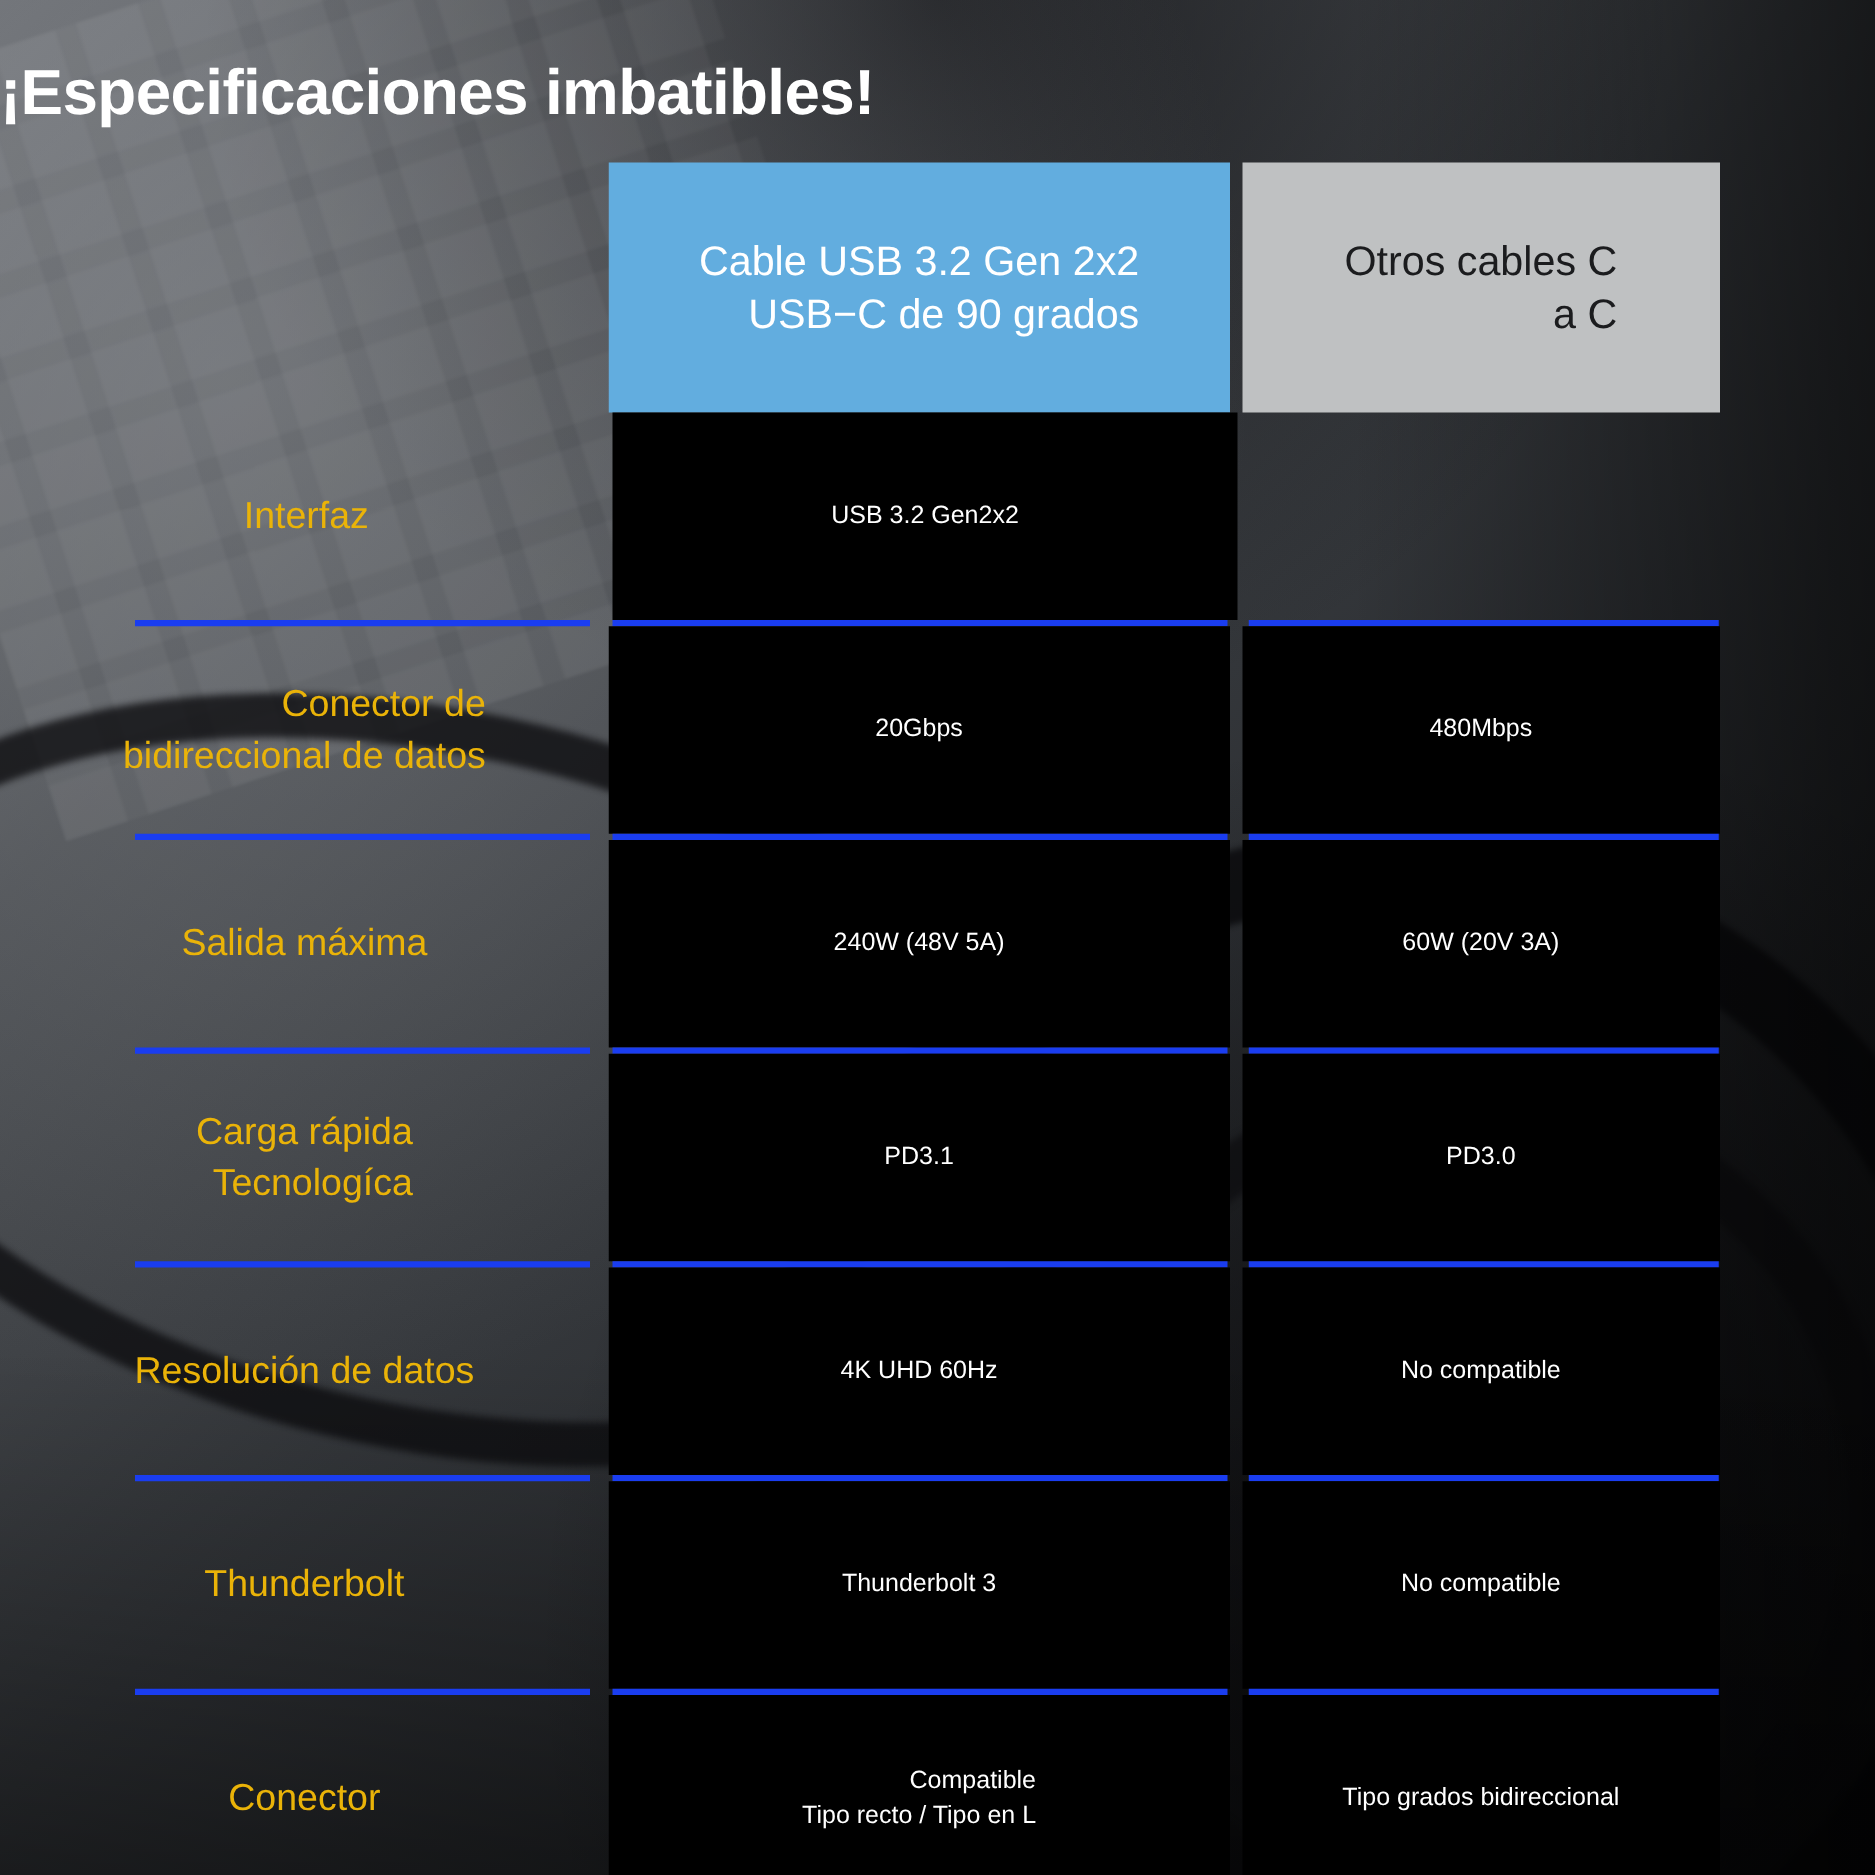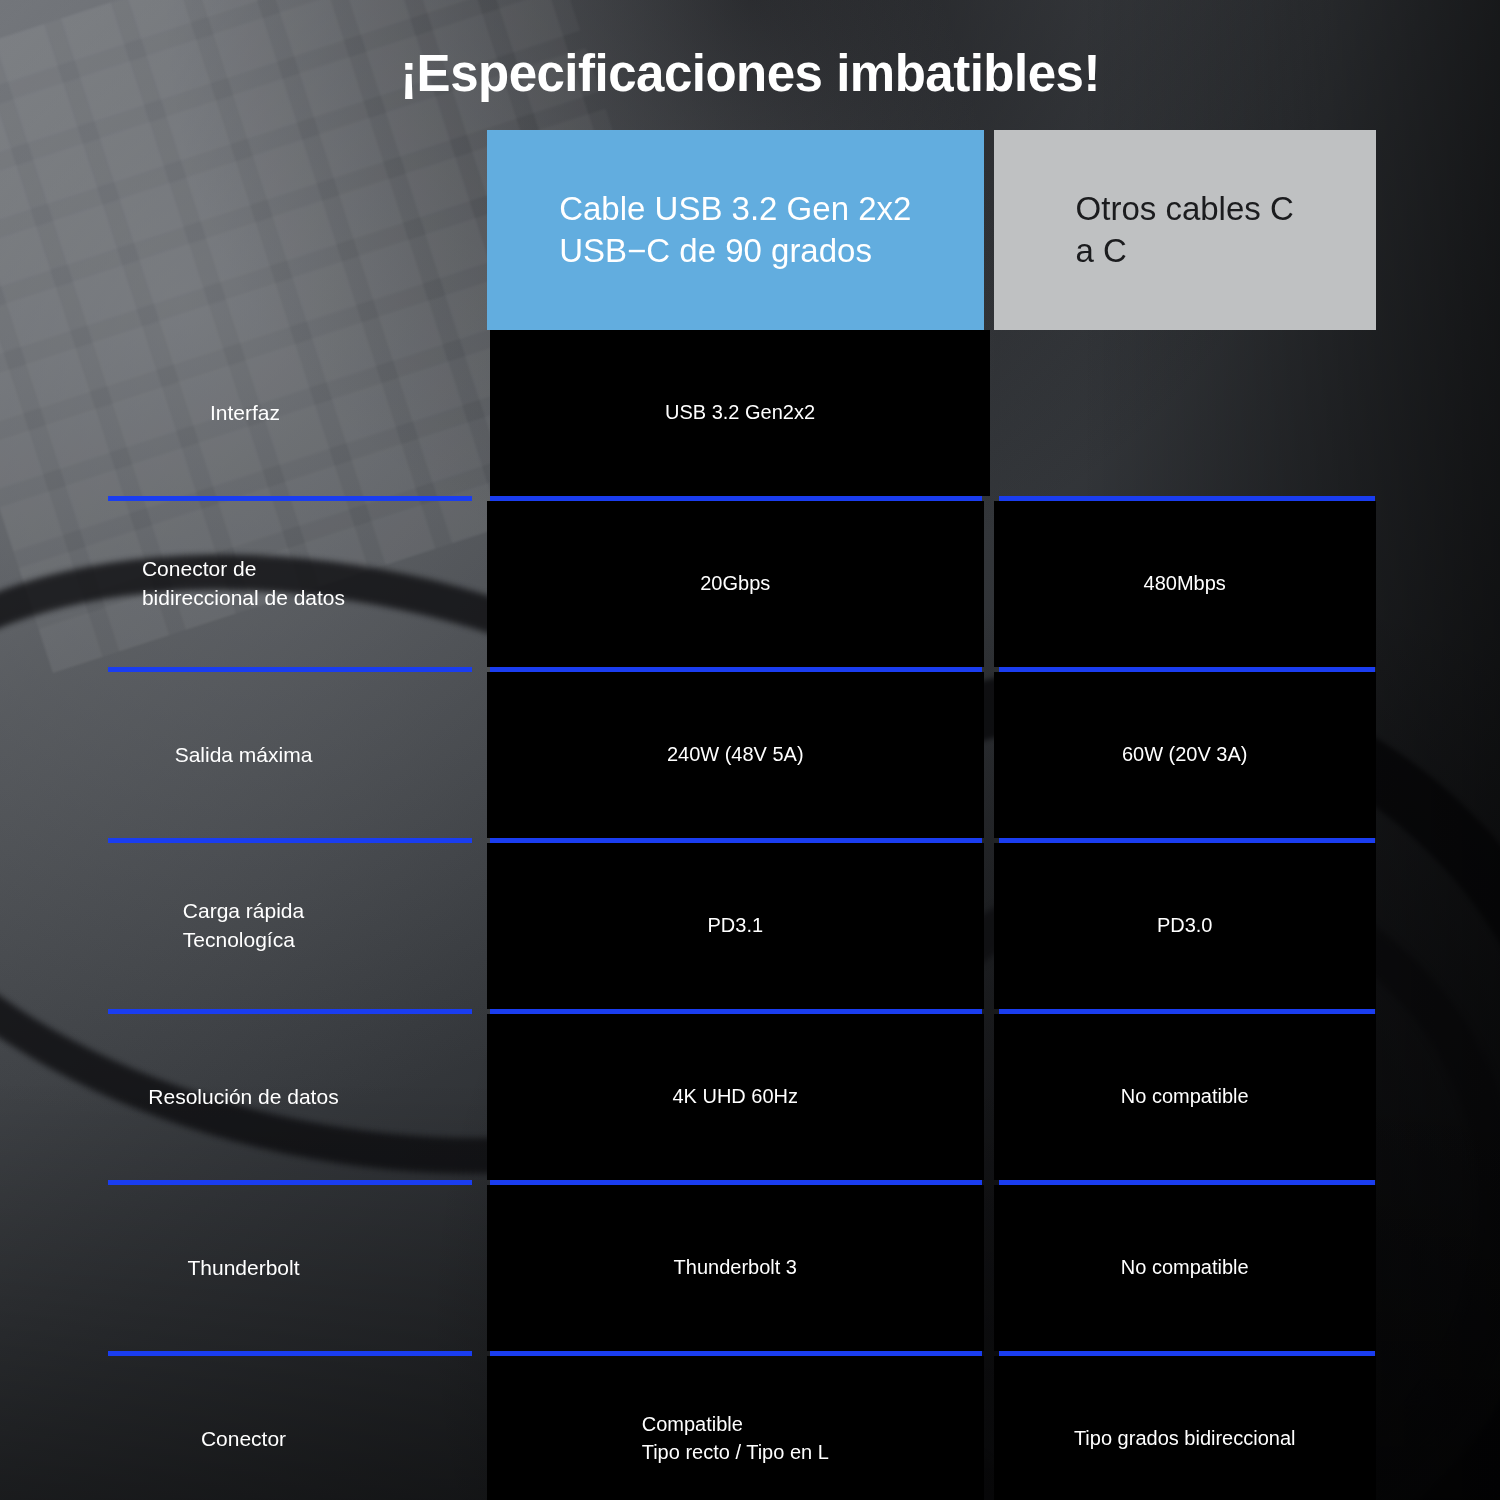--- a/index.html
+++ b/index.html
@@ -89,21 +89,20 @@
     width: 1500px; height: 420px;
     background: linear-gradient(180deg, rgba(0,0,0,0.0) 0%, rgba(0,0,0,0.5) 100%);
   }
 
   
   .title {
     position: absolute;
     top: 44px;
     left: 0;
     width: 1500px;
-    text-align: center;
     color: #ffffff;
     font-size: 51px;
     font-weight: 700;
     letter-spacing: -0.5px;
     z-index: 5;
   }
 
   
   .table {
     position: absolute;
@@ -116,21 +115,21 @@
   .row {
     display: flex;
     width: 1500px;
   }
 
   .cell {
     box-sizing: border-box;
     display: flex;
     align-items: center;
     justify-content: center;
-    text-align: left;
+    text-align: right;
     color: #ffffff;
   }
 
   .col-label  { width: 490px; padding: 0 28px; }
   .col-ours   { width: 500px; }
   .col-others { width: 385px; margin-left: 10px; }
   .col-pad    { width: 125px; }
 
   
   .head-row .cell { height: 200px; }
@@ -152,23 +151,23 @@
   .body-row .cell { height: 166px; }
   .body-row .col-ours,
   .body-row .col-others {
     background: #000000;
   }
   .body-row .col-label {
     background: transparent;
   }
 
   .label-text {
-    font-size: 21px;
+    font-size: 30px;
     line-height: 1.38;
-    color: #ffffff;
+    color: #eab308;
     font-weight: 400;
   }
   .value-text {
     font-size: 20px;
     line-height: 1.38;
     color: #ffffff;
     font-weight: 400;
   }
 
   

